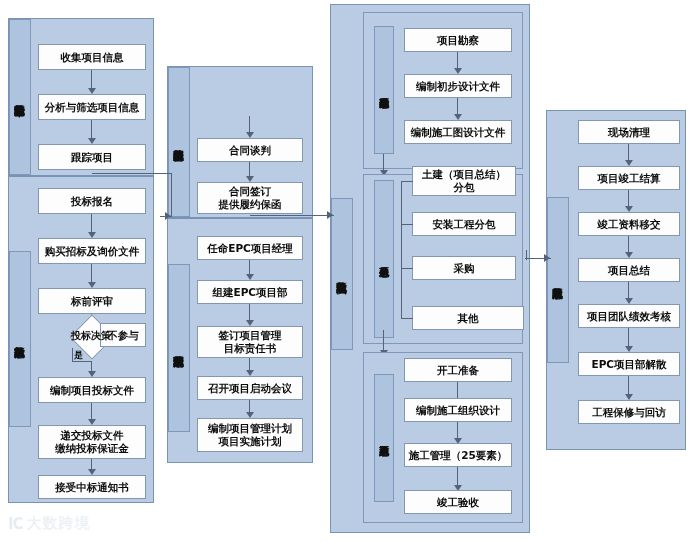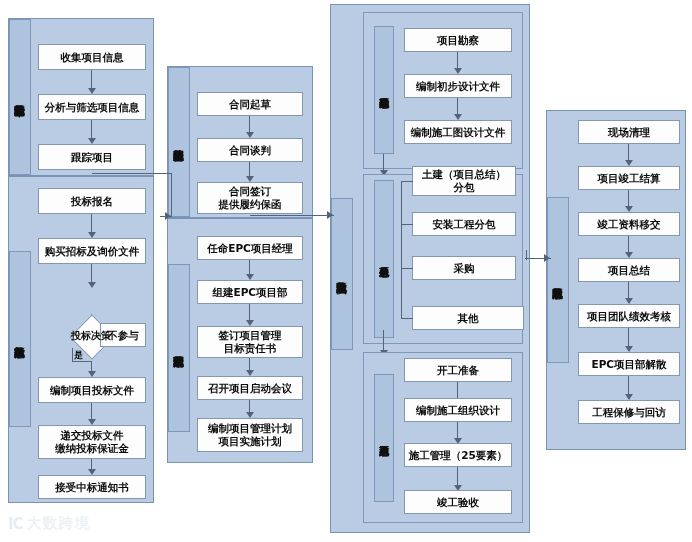--- a/index.html
+++ b/index.html
@@ -119,20 +119,21 @@
   <div class="abs node" style="left:38px;top:144px;width:108px;height:26px;">跟踪项目</div>
 
   <div class="abs node" style="left:38px;top:188px;width:108px;height:26px;">投标报名</div>
   <div class="abs vline" style="left:91px;top:214px;height:20px;"></div>
   <div class="abs arrow-down" style="left:88px;top:232px;"></div>
 
   <div class="abs node" style="left:38px;top:238px;width:108px;height:26px;">购买招标及询价文件</div>
   <div class="abs vline" style="left:91px;top:264px;height:20px;"></div>
   <div class="abs arrow-down" style="left:88px;top:282px;"></div>
 
+  <div class="abs node" style="left:38px;top:288px;width:108px;height:26px;">标前评审</div>
   <div class="abs vline" style="left:91px;top:314px;height:14px;"></div>
   <div class="abs arrow-down" style="left:88px;top:326px;"></div>
 
   <div class="abs diamond-wrap" style="left:57px;top:322px;width:68px;height:28px;">
     <div class="diamond-shape" style="width:30px;height:30px;left:19px;top:-1px;"></div>
     <div class="diamond-txt">投标决策</div>
   </div>
 
   <div class="abs hline" style="left:125px;top:335px;width:20px;"></div>
   <div class="abs edge-label" style="left:101px;top:326px;">否</div>
@@ -157,21 +158,20 @@
   <div class="abs arrow-down" style="left:88px;top:469px;"></div>
 
   <div class="abs node" style="left:38px;top:475px;width:108px;height:24px;">接受中标通知书</div>
 
   <div class="abs stage-panel" style="left:167px;top:66px;width:146px;height:152px;"></div>
   <div class="abs vlabel" style="left:168px;top:67px;width:22px;height:150px;">总承包项目合同签约阶段</div>
 
   <div class="abs stage-panel" style="left:167px;top:218px;width:146px;height:245px;"></div>
   <div class="abs vlabel" style="left:168px;top:264px;width:22px;height:168px;">总承包项目管理策划阶段</div>
 
-  <div class="abs node" style="left:197px;top:92px;width:106px;height:24px;">合同起草</div>
   <div class="abs vline" style="left:249px;top:116px;height:18px;"></div>
   <div class="abs arrow-down" style="left:246px;top:132px;"></div>
 
   <div class="abs node" style="left:197px;top:138px;width:106px;height:24px;">合同谈判</div>
   <div class="abs vline" style="left:249px;top:162px;height:16px;"></div>
   <div class="abs arrow-down" style="left:246px;top:176px;"></div>
 
   <div class="abs node two" style="left:197px;top:182px;width:106px;height:32px;flex-direction:column;">
     <span>合同签订</span>
     <span>提供履约保函</span>

